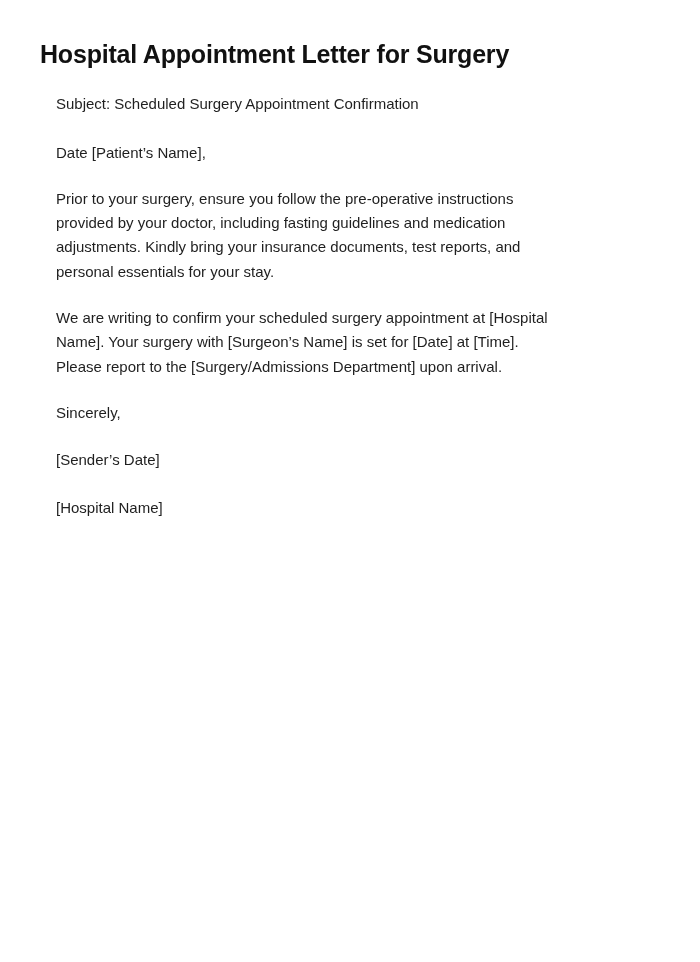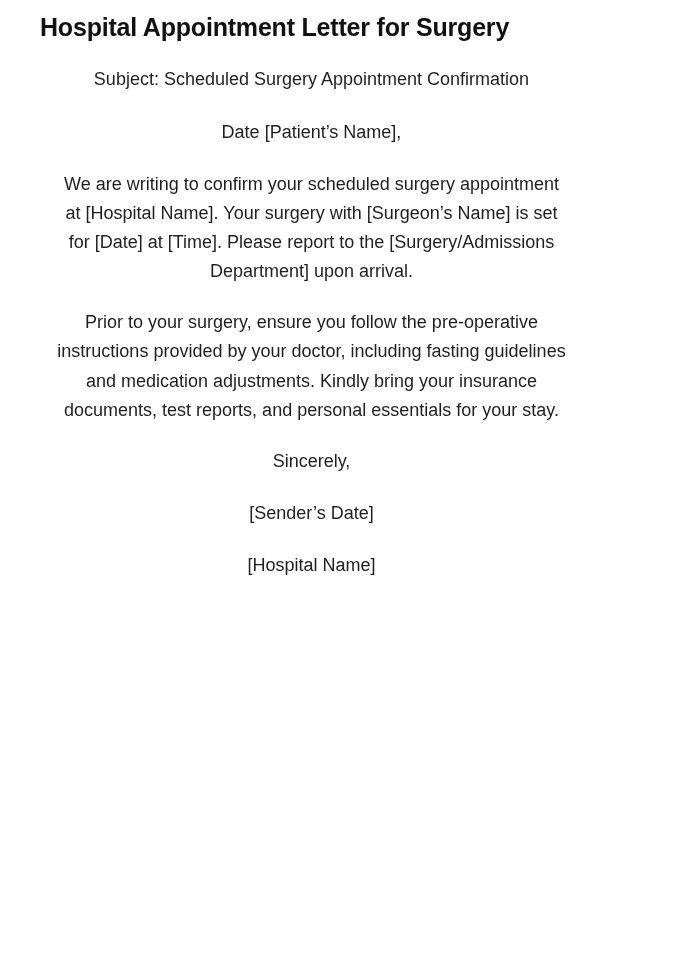--- a/index.html
+++ b/index.html
@@ -8,39 +8,38 @@
     background: #ffffff;
   }
   body {
     width: 700px;
     min-height: 962px;
     font-family: "Liberation Sans", sans-serif;
     color: #1a1a1a;
     -webkit-font-smoothing: antialiased;
   }
   .page {
-    padding: 12px 40px 40px 40px;
+    padding: 39px 40px 40px 40px;
     box-sizing: border-box;
     width: 607px;
   }
   .doc-title {
     font-size: 25px;
     line-height: 1.25;
     font-weight: 700;
     color: #111111;
     margin: 0 0 22px 0;
     letter-spacing: -0.2px;
   }
   .para {
-    font-size: 18px;
+    font-size: 15px;
     line-height: 1.62;
     color: #1f1f1f;
     margin: 0 0 22px 16px;
     font-weight: 400;
-    text-align: center;
   }
   .para:last-child {
     margin-bottom: 0;
   }
   .para.subject {
     margin-bottom: 24px;
   }
   .para.tight {
     margin-bottom: 23px;
   }
@@ -49,23 +48,23 @@
 <body>
 
 <div class="page">
 
   <h1 class="doc-title">Hospital Appointment Letter for Surgery</h1>
 
   <p class="para subject">Subject: Scheduled Surgery Appointment Confirmation</p>
 
   <p class="para">Date [Patient’s Name],</p>
 
+  <p class="para">Prior to your surgery, ensure you follow the pre-operative instructions provided by your doctor, including fasting guidelines and medication adjustments. Kindly bring your insurance documents, test reports, and personal essentials for your stay.</p>
+
   <p class="para">We are writing to confirm your scheduled surgery appointment at [Hospital Name]. Your surgery with [Surgeon’s Name] is set for [Date] at [Time]. Please report to the [Surgery/Admissions Department] upon arrival.</p>
-
-  <p class="para">Prior to your surgery, ensure you follow the pre-operative instructions provided by your doctor, including fasting guidelines and medication adjustments. Kindly bring your insurance documents, test reports, and personal essentials for your stay.</p>
 
 
 
   <p class="para tight">Sincerely,</p>
 
   <p class="para tight">[Sender’s Date]</p>
 
 
   <p class="para tight">[Hospital Name]</p>
 

